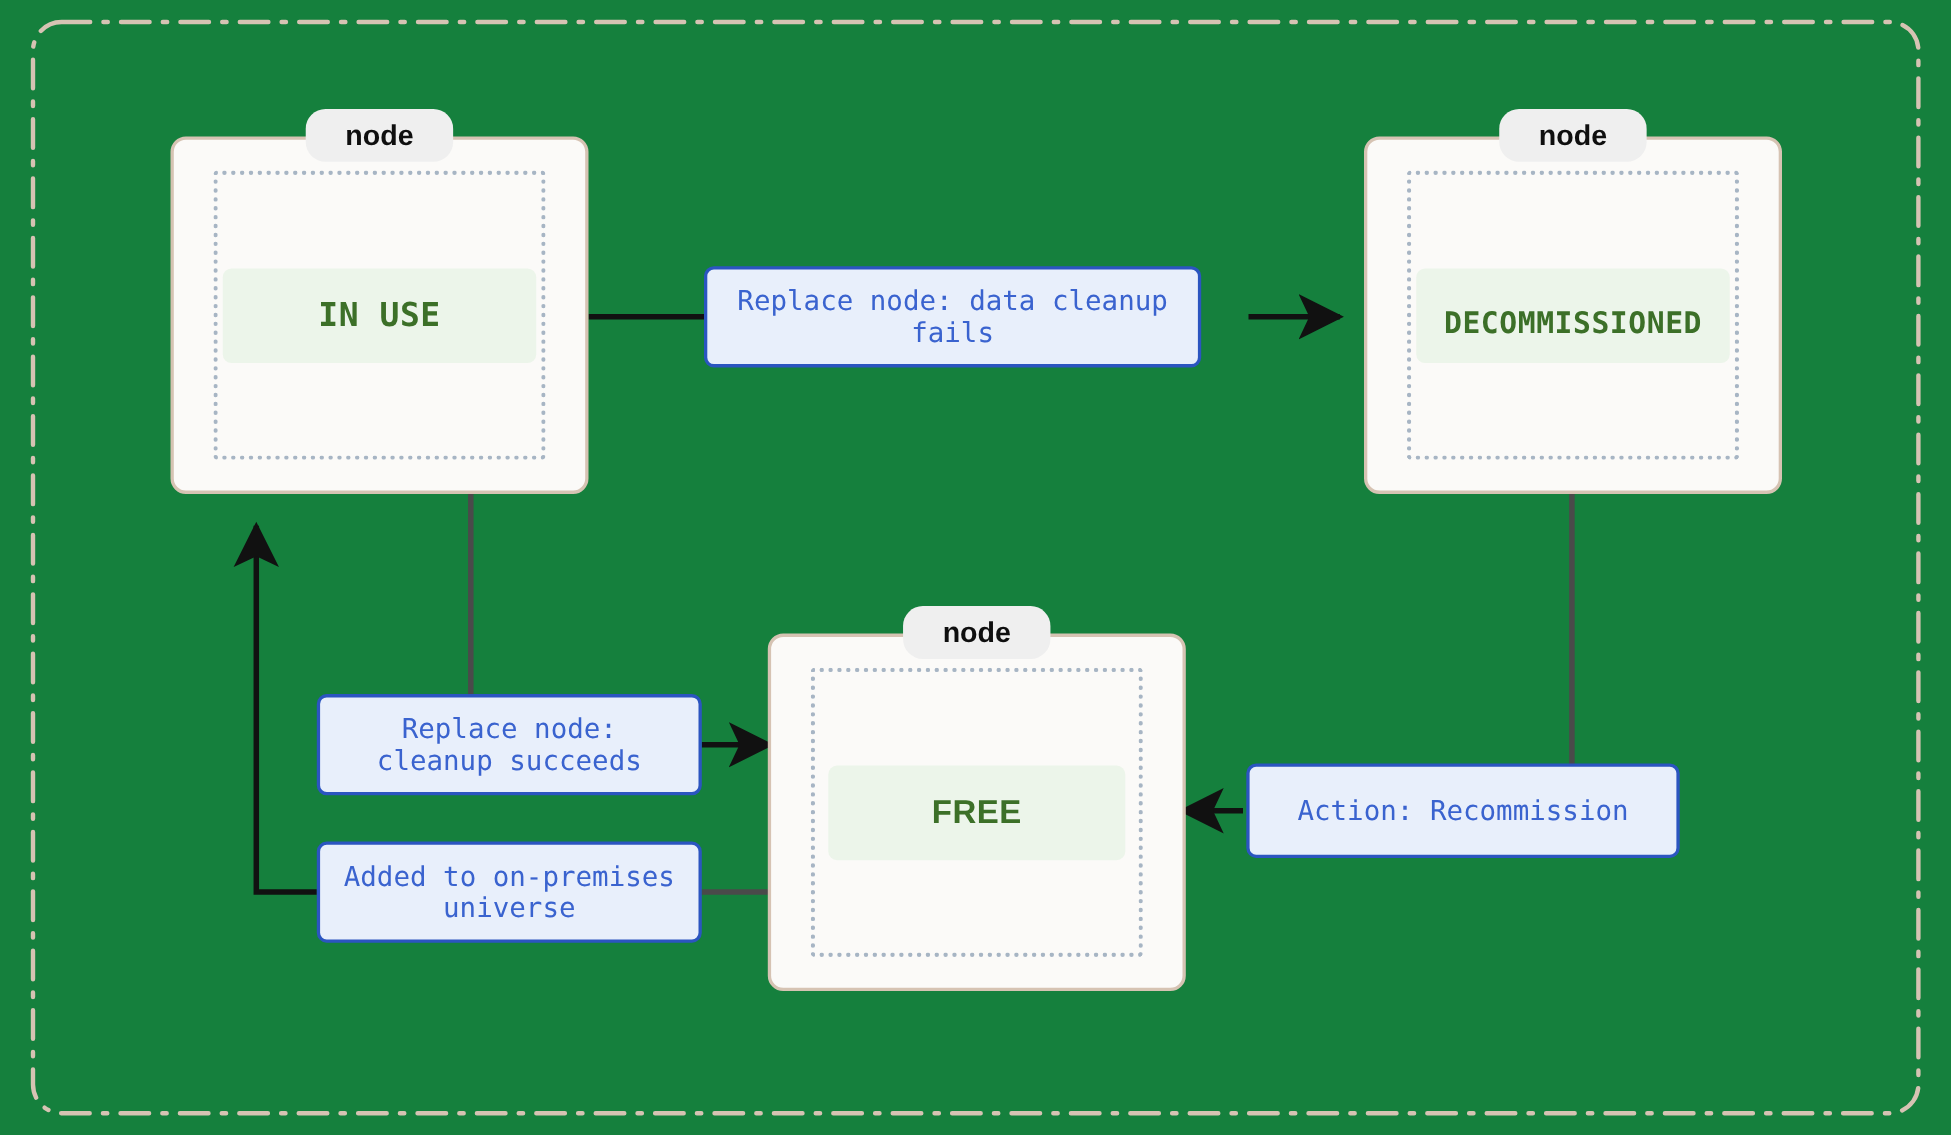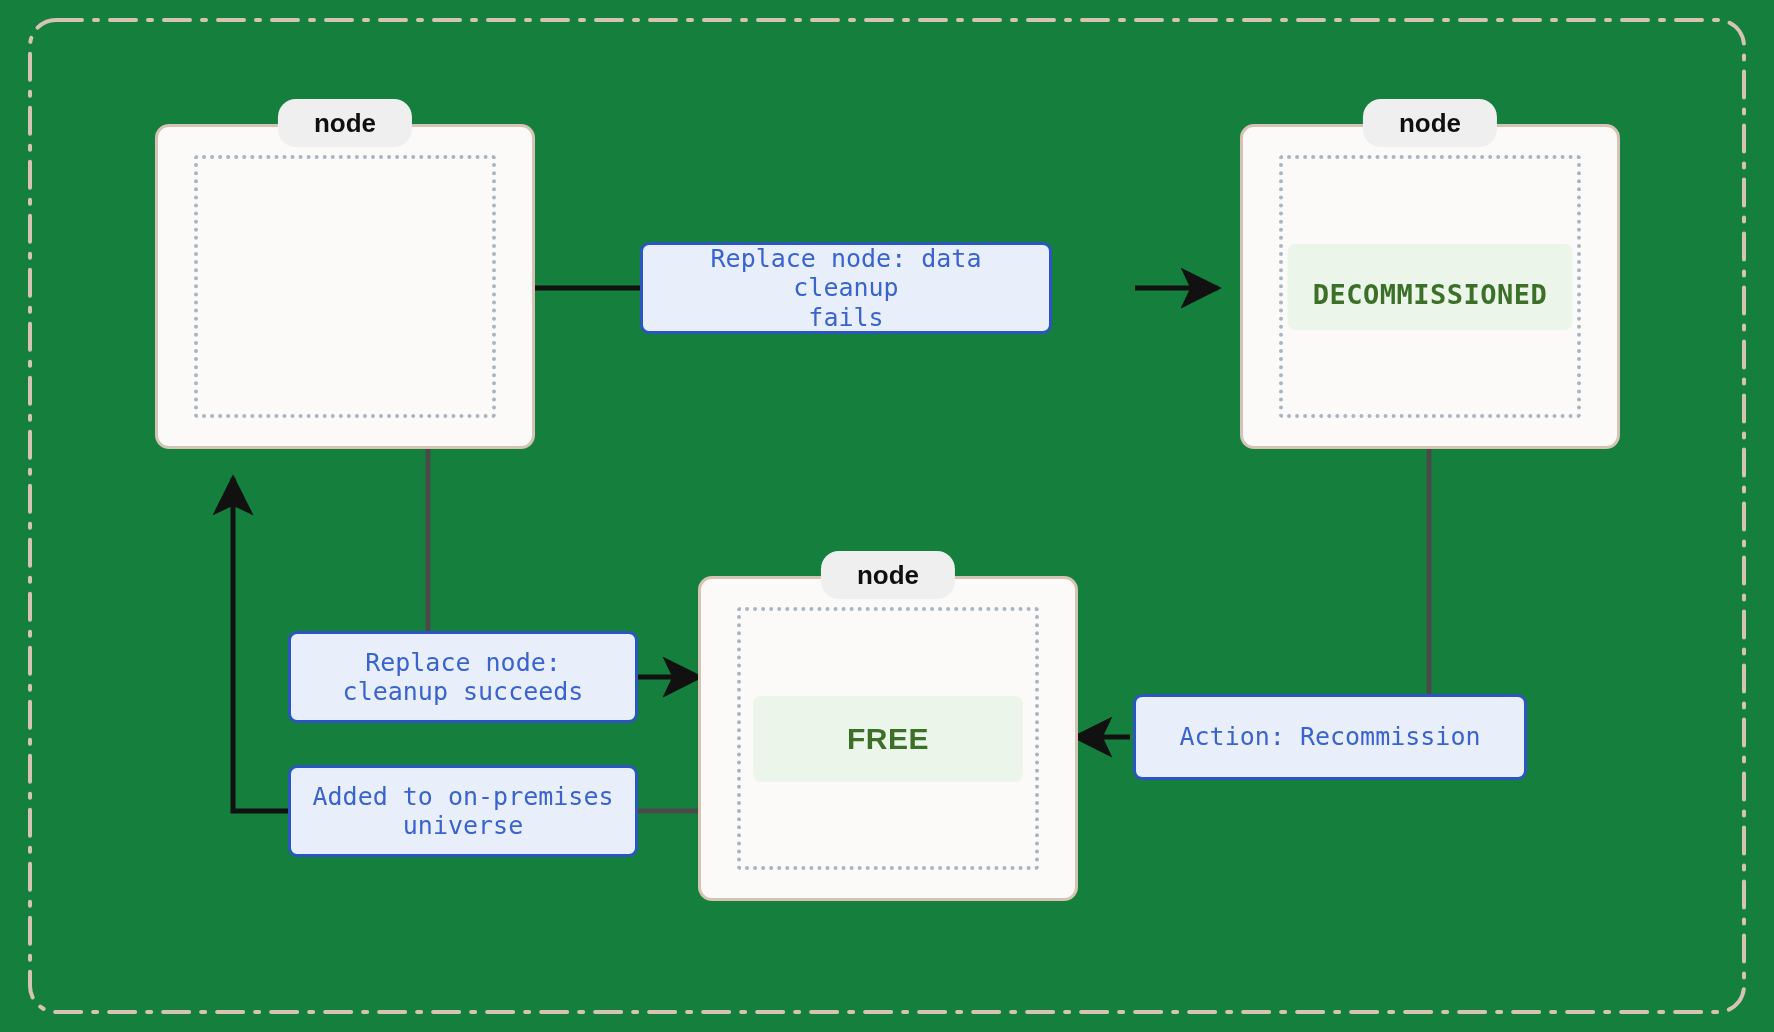--- a/index.html
+++ b/index.html
@@ -138,39 +138,42 @@
 
     <g>
       <line x1="1429" y1="448" x2="1429" y2="697" stroke="#4a4a4a" stroke-width="5"></line>
       <line x1="1130" y1="737" x2="1075" y2="737" stroke="#111111" stroke-width="5" marker-end="url(#arrow-black)"></line>
     </g>
   </svg>
 
   <div class="cluster" style="left:155px; top:124px; width:380px; height:325px;">
     <div class="cluster-inner"></div>
     <div class="cluster-title">node</div>
+    <div class="state-box state-mono" style="width:285px; height:86px;">
+      <span>IN USE</span>
+    </div>
   </div>
 
   <div class="cluster" style="left:1240px; top:124px; width:380px; height:325px;">
     <div class="cluster-inner"></div>
     <div class="cluster-title">node</div>
     <div class="state-box state-mono" style="width:285px; height:86px;">
       <span style="font-size:27px;margin-top:16px;">DECOMMISSIONED</span>
     </div>
   </div>
 
   <div class="cluster" style="left:698px; top:576px; width:380px; height:325px;">
     <div class="cluster-inner"></div>
     <div class="cluster-title">node</div>
     <div class="state-box state-sans" style="width:270px; height:86px;">
       <span>FREE</span>
     </div>
   </div>
 
-  <div class="edge-label" style="left:640px; top:242px; width:412px; height:92px;">Replace node: data cleanup
+  <div class="edge-label" style="left:640px; top:242px; width:452px; height:92px;">Replace node: data cleanup
 fails</div>
 
   <div class="edge-label" style="left:288px; top:631px; width:350px; height:92px;">Replace node:
 cleanup succeeds</div>
 
   <div class="edge-label" style="left:288px; top:765px; width:350px; height:92px;">Added to on-premises
 universe</div>
 
   <div class="edge-label" style="left:1133px; top:694px; width:394px; height:86px;">Action: Recommission</div>
 

